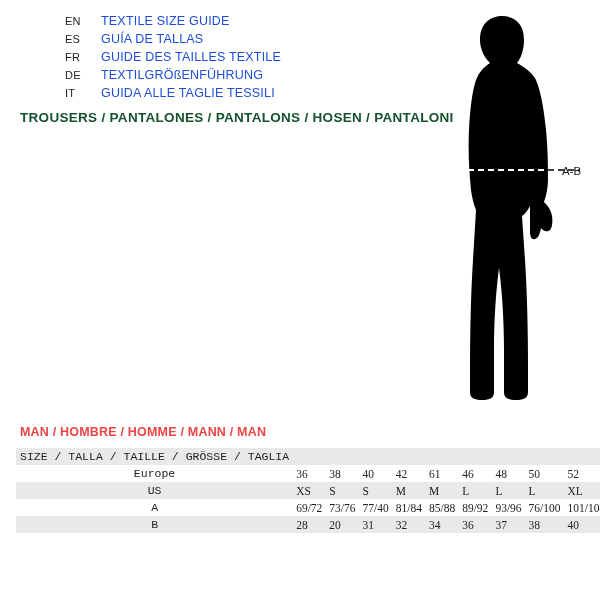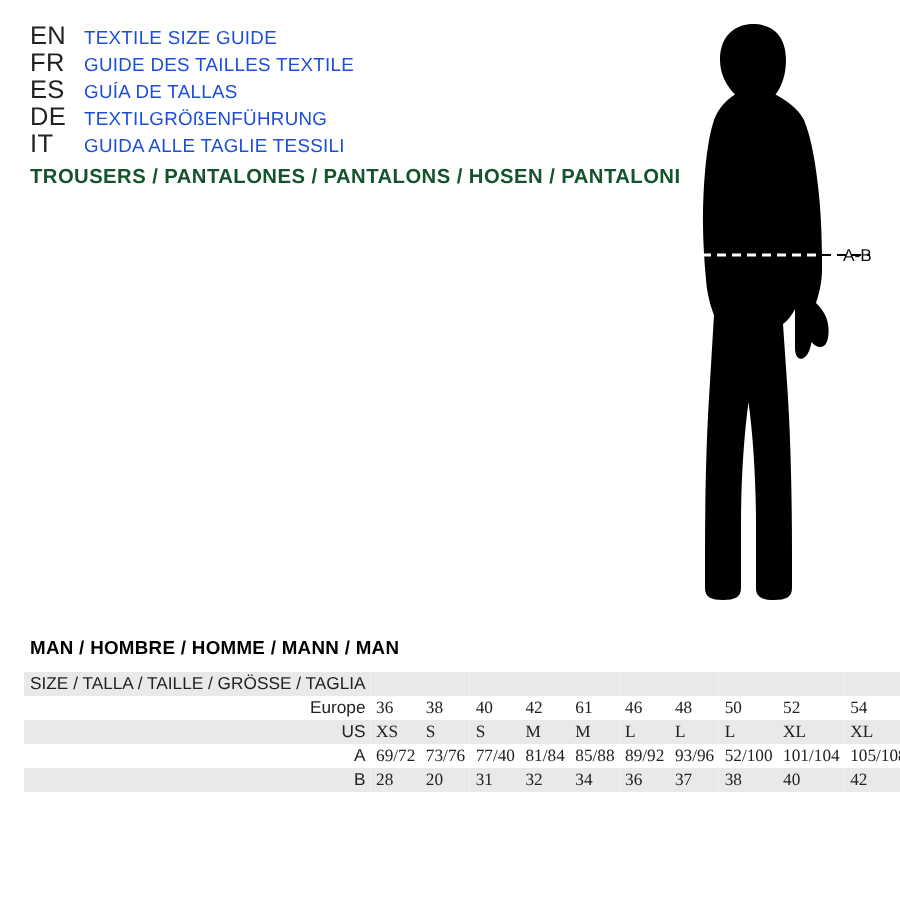--- a/index.html
+++ b/index.html
@@ -27,23 +27,24 @@
     top: 14px;
     width: 400px;
   }
   .lang-row {
     display: flex;
     align-items: baseline;
     height: 18px;
   }
   .lang-code {
     width: 36px;
-    font-size: 17px;
+    font-size: 11px;
     letter-spacing: 0.2px;
     color: #222;
+    margin-left: 45px;
   }
   .lang-text {
     font-size: 12.5px;
     letter-spacing: 0.2px;
     color: #1d4ed8;
   }
 
   .section-title {
     position: absolute;
     left: 20px;
@@ -74,42 +75,43 @@
   }
 
   
   .table-title {
     position: absolute;
     left: 20px;
     top: 425px;
     font-size: 12.5px;
     font-weight: bold;
     letter-spacing: 0.2px;
-    color: #000000;
+    color: #ef4444;
   }
 
   table.size-table {
     position: absolute;
     left: 16px;
     top: 448px;
     width: 568px;
     border-collapse: collapse;
     font-size: 11.5px;
     color: #222;
   }
   table.size-table td {
     padding: 2px 3px 2px 4px;
     white-space: nowrap;
   }
   table.size-table tr.shaded td {
     background: #e9e9e9;
   }
   table.size-table td.label {
     width: 82px;
-    text-align: right;
+    text-align: center;
+    font-family: Liberation Mono, monospace;
   }
   table.size-table td.val {
     text-align: left;
     width: 52px;
     font-family: Liberation Serif, serif;
   }
 
   .footnotes {
     position: absolute;
     left: 20px;
@@ -126,26 +128,26 @@
 <body>
 
 <div class="page">
 
   <div class="lang-block">
     <div class="lang-row">
       <span class="lang-code">EN</span>
       <span class="lang-text">TEXTILE SIZE GUIDE</span>
     </div>
     <div class="lang-row">
+      <span class="lang-code">ES</span>
+      <span class="lang-text">GUÍA DE TALLAS</span>
+    </div>
+    <div class="lang-row">
       <span class="lang-code">FR</span>
       <span class="lang-text">GUIDE DES TAILLES TEXTILE</span>
-    </div>
-    <div class="lang-row">
-      <span class="lang-code">ES</span>
-      <span class="lang-text">GUÍA DE TALLAS</span>
     </div>
     <div class="lang-row">
       <span class="lang-code">DE</span>
       <span class="lang-text">TEXTILGRÖßENFÜHRUNG</span>
     </div>
     <div class="lang-row">
       <span class="lang-code">IT</span>
       <span class="lang-text">GUIDA ALLE TAGLIE TESSILI</span>
     </div>
   </div>
@@ -246,21 +248,21 @@
       </tr>
       <tr>
         <td class="label">A</td>
         <td class="val">69/72</td>
         <td class="val">73/76</td>
         <td class="val">77/40</td>
         <td class="val">81/84</td>
         <td class="val">85/88</td>
         <td class="val">89/92</td>
         <td class="val">93/96</td>
-        <td class="val">52/100</td>
+        <td class="val">76/100</td>
         <td class="val">101/104</td>
         <td class="val">105/108</td>
 
       </tr>
       <tr class="shaded">
         <td class="label">B</td>
         <td class="val">28</td>
         <td class="val">20</td>
         <td class="val">31</td>
         <td class="val">32</td>

